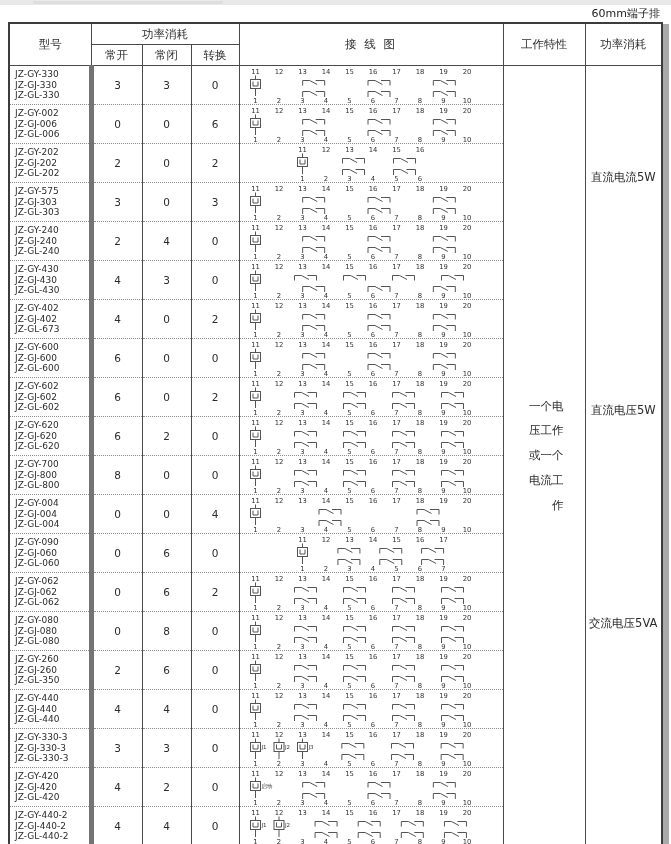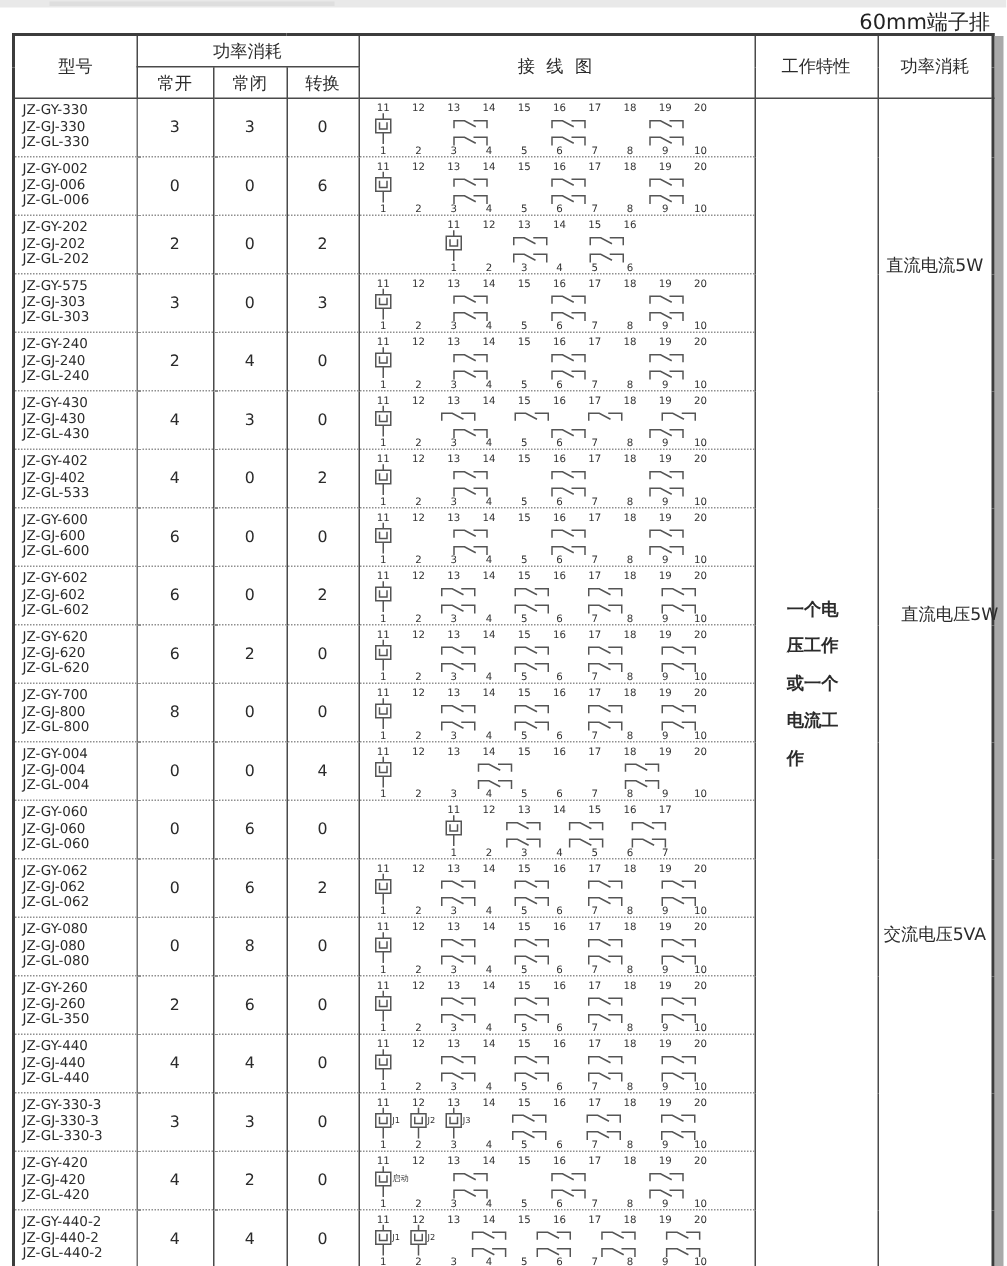--- a/index.html
+++ b/index.html
@@ -3,60 +3,60 @@
 <meta charset="utf-8">
 <style>
   html,body { margin:0; padding:0; }
   body {
     width:671px; height:844px; background:#ffffff; position:relative; overflow:hidden;
     font-family:"DejaVu Sans","Liberation Sans",sans-serif; color:#2b2b2b;
     -webkit-font-smoothing:antialiased;
   }
   .top-bar { position:absolute; left:0; top:0; width:671px; height:5px; background:#e9e9e9; }
   .top-bar-inner { position:absolute; left:33px; top:1px; width:190px; height:3px; background:#dedede; }
-  .corner-label { position:absolute; top:6px; right:11px; font-size:14px; color:#222; }
+  .corner-label { position:absolute; top:6px; right:11px; font-size:11px; color:#222; }
   .page-right-shadow { position:absolute; left:663px; top:24px; width:6px; height:820px; background:#a9a9a9; }
 
   table.spec-table {
     position:absolute; left:8px; top:22px;
     border-collapse:collapse; table-layout:fixed;
     border:2px solid #3c3c3c;
   }
   .spec-table th, .spec-table td { padding:0; font-weight:normal; }
   .spec-table th {
     font-size:11.5px; border:1px solid #4a4a4a; height:20px; text-align:center;
     background:#fff;
   }
   .th-wiring { letter-spacing:2px;margin-left:44px; }
   tr.body-row { height:38.4px; }
   td.model-cell {
     font-size:9px; line-height:1.2; padding-left:5px; text-align:left;
-    border-right:1px solid #737373; border-bottom:1px dotted #8f8f8f;
+    border-right:5px solid #737373; border-bottom:1px dotted #8f8f8f;
     vertical-align:middle; white-space:nowrap;
   }
   td.num-cell {
     text-align:center; font-size:10.5px;
     border-right:1px solid #4a4a4a; border-bottom:1px dotted #8f8f8f;
     vertical-align:middle;
   }
   td.diag-cell {
     border-right:1px solid #4a4a4a; border-bottom:1px dotted #8f8f8f;
     vertical-align:middle;
     margin-left:32px;
   }
   tr.body-row:last-child td { border-bottom:none; }
   td.working-cell {
     border-right:1px solid #4a4a4a; vertical-align:middle; text-align:center;
     font-size:11.5px;
   }
-  .working-text { width:3.4em; margin:0 auto; line-height:2.15; text-align:left;font-weight:bold; }
+  .working-text { width:3.4em; margin:0 auto; line-height:2.15; text-align:right; }
   td.power-cell { position:relative; font-size:11.5px; }
   .power-label { position:absolute; left:50%; transform:translate(-50%,-50%); white-space:nowrap; }
   .power-label.p0 { top:14.2%; }
-  .power-label.p1 { top:44.2%;margin-left:10px; }
+  .power-label.p1 { top:44.2%; }
   .power-label.p2 { top:71.5%; }
   svg.wiring-svg { display:block; width:100%; height:38px; }
   svg.wiring-svg text { fill:#333; font-family:"DejaVu Sans","Liberation Sans",sans-serif; }
 </style>
 </head>
 <body>
 
 <div class="top-bar">
     <div class="top-bar-inner"></div>
   </div>
@@ -383,21 +383,21 @@
             <polyline points="139.5,25.5 148.5,25.5 148.5,31" stroke="#555" stroke-width="1" fill="none"></polyline>
             <polyline points="191.83333333333334,31 191.83333333333334,25.5 198.83333333333334,25.5 206.33333333333334,29.5" stroke="#555" stroke-width="1" fill="none"></polyline>
             <polyline points="204.83333333333334,25.5 213.83333333333334,25.5 213.83333333333334,31" stroke="#555" stroke-width="1" fill="none"></polyline>
           </svg>
         </td>
   </tr>
       <tr class="body-row">
     <td class="model-cell">
       <div class="model-line">JZ-GY-402</div>
       <div class="model-line">JZ-GJ-402</div>
-      <div class="model-line">JZ-GL-533</div>
+      <div class="model-line">JZ-GL-673</div>
     </td>
     <td class="num-cell">4</td>
     <td class="num-cell">0</td>
     <td class="num-cell">2</td>
     <td class="diag-cell">
           <svg viewBox="0 0 260 38" class="wiring-svg">
             <text x="14" y="8" text-anchor="middle" font-size="6.8">11</text>
             <text x="37.5" y="8" text-anchor="middle" font-size="6.8">12</text>
             <text x="61" y="8" text-anchor="middle" font-size="6.8">13</text>
             <text x="84.5" y="8" text-anchor="middle" font-size="6.8">14</text>
@@ -689,21 +689,21 @@
             <polyline points="188.5,14.5 197.5,14.5 197.5,19.5" stroke="#555" stroke-width="1" fill="none"></polyline>
             <polyline points="77.5,31 77.5,25.5 84.5,25.5 92,29.5" stroke="#555" stroke-width="1" fill="none"></polyline>
             <polyline points="90.5,25.5 99.5,25.5 99.5,31" stroke="#555" stroke-width="1" fill="none"></polyline>
             <polyline points="175.5,31 175.5,25.5 182.5,25.5 190,29.5" stroke="#555" stroke-width="1" fill="none"></polyline>
             <polyline points="188.5,25.5 197.5,25.5 197.5,31" stroke="#555" stroke-width="1" fill="none"></polyline>
           </svg>
         </td>
   </tr>
       <tr class="body-row">
     <td class="model-cell">
-      <div class="model-line">JZ-GY-060</div>
+      <div class="model-line">JZ-GY-090</div>
       <div class="model-line">JZ-GJ-060</div>
       <div class="model-line">JZ-GL-060</div>
     </td>
     <td class="num-cell">0</td>
     <td class="num-cell">6</td>
     <td class="num-cell">0</td>
     <td class="diag-cell">
           <svg viewBox="0 0 260 38" class="wiring-svg">
             <text x="61" y="8" text-anchor="middle" font-size="6.8">11</text>
             <text x="84.5" y="8" text-anchor="middle" font-size="6.8">12</text>

